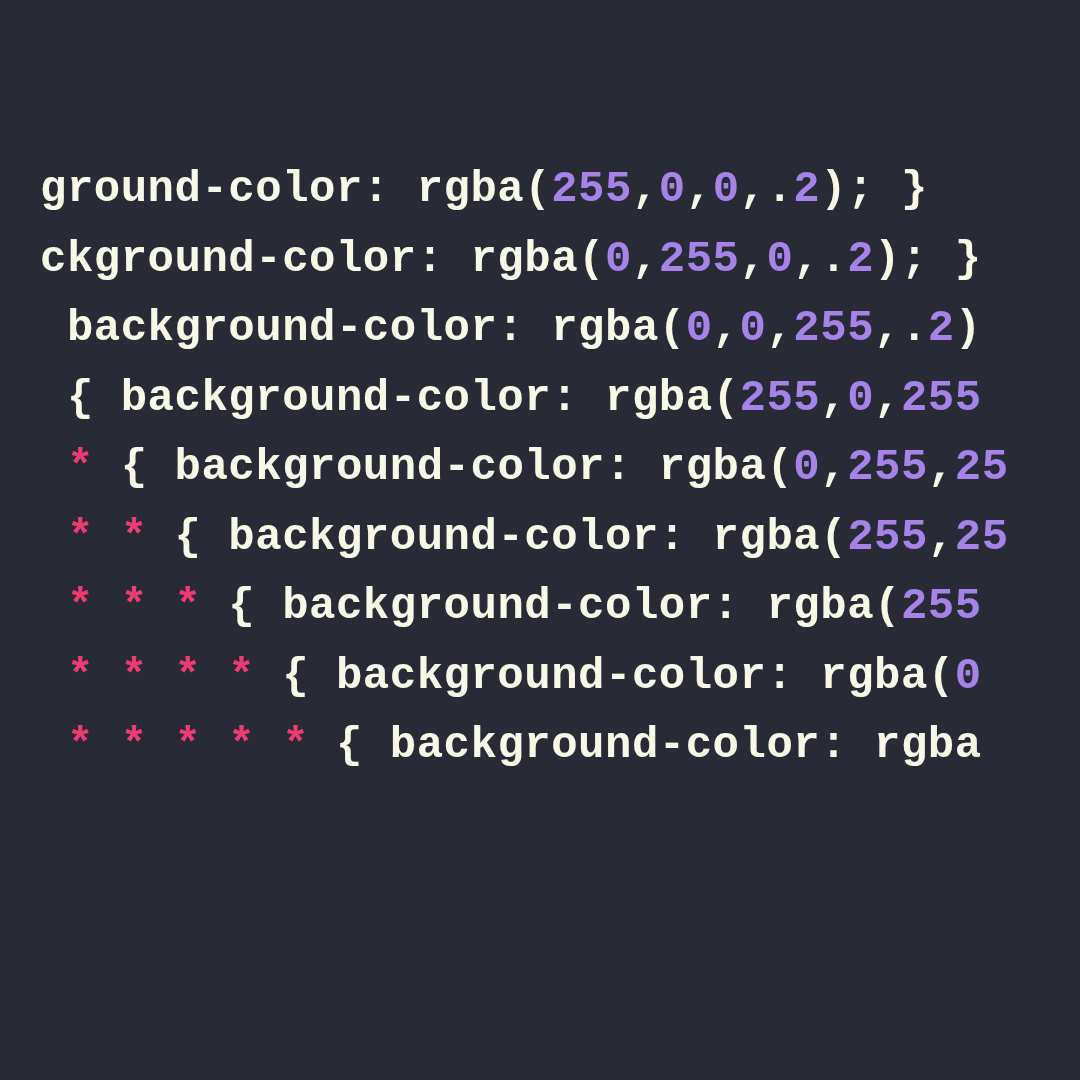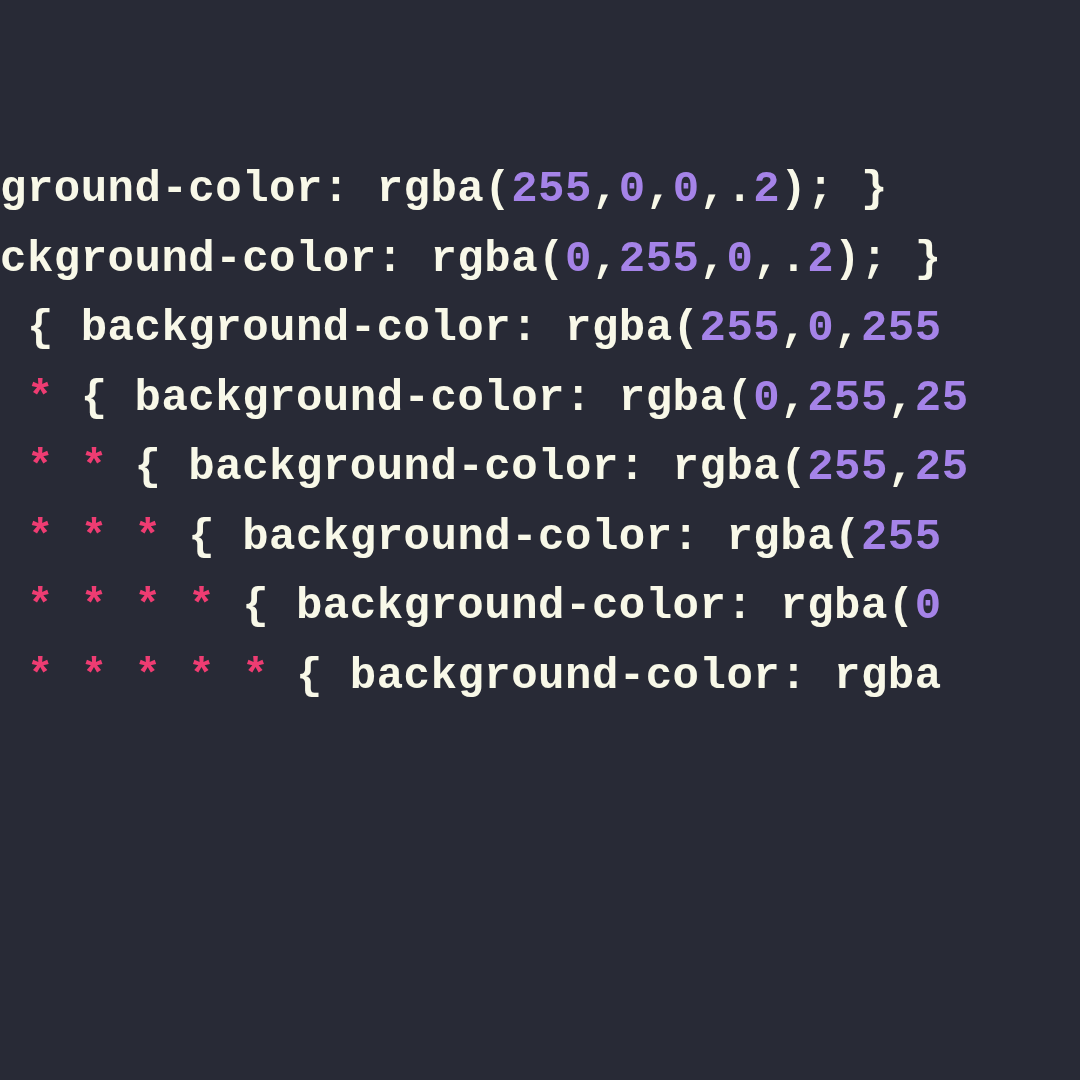--- a/index.html
+++ b/index.html
@@ -16,36 +16,38 @@
       font-weight: bold;
       overflow: hidden;
       padding-top: 155px;
       padding-left: 0;
     }
     .code-line {
       white-space: pre;
       line-height: 1.58;
       color: #f8f8e8;
       letter-spacing: 0.5px;
+      margin-left: 40px;
     }
     .tok-default {
       color: #f8f8e8;
     }
     .tok-number {
       color: #a583e8;
     }
     .tok-selector {
       color: #ee3c72;
     }
   </style>
 </head>
 <body>
 
 <div id="code-container">
     <div class="code-line"><span class="tok-default">ground-color: rgba(</span><span class="tok-number">255</span><span class="tok-default">,</span><span class="tok-number">0</span><span class="tok-default">,</span><span class="tok-number">0</span><span class="tok-default">,.</span><span class="tok-number">2</span><span class="tok-default">); }</span></div>
     <div class="code-line"><span class="tok-default">ckground-color: rgba(</span><span class="tok-number">0</span><span class="tok-default">,</span><span class="tok-number">255</span><span class="tok-default">,</span><span class="tok-number">0</span><span class="tok-default">,.</span><span class="tok-number">2</span><span class="tok-default">); }</span></div>
+    <div class="code-line"><span class="tok-default"> background-color: rgba(</span><span class="tok-number">0</span><span class="tok-default">,</span><span class="tok-number">0</span><span class="tok-default">,</span><span class="tok-number">255</span><span class="tok-default">,.</span><span class="tok-number">2</span><span class="tok-default">)</span></div>
     <div class="code-line"><span class="tok-default"> { background-color: rgba(</span><span class="tok-number">255</span><span class="tok-default">,</span><span class="tok-number">0</span><span class="tok-default">,</span><span class="tok-number">255</span></div>
     <div class="code-line"><span class="tok-selector"> *</span><span class="tok-default"> { background-color: rgba(</span><span class="tok-number">0</span><span class="tok-default">,</span><span class="tok-number">255</span><span class="tok-default">,</span><span class="tok-number">25</span></div>
     <div class="code-line"><span class="tok-selector"> * *</span><span class="tok-default"> { background-color: rgba(</span><span class="tok-number">255</span><span class="tok-default">,</span><span class="tok-number">25</span></div>
     <div class="code-line"><span class="tok-selector"> * * *</span><span class="tok-default"> { background-color: rgba(</span><span class="tok-number">255</span></div>
     <div class="code-line"><span class="tok-selector"> * * * *</span><span class="tok-default"> { background-color: rgba(</span><span class="tok-number">0</span></div>
     <div class="code-line"><span class="tok-selector"> * * * * *</span><span class="tok-default"> { background-color: rgba</span></div>
   </div>
 
 </body></html>

